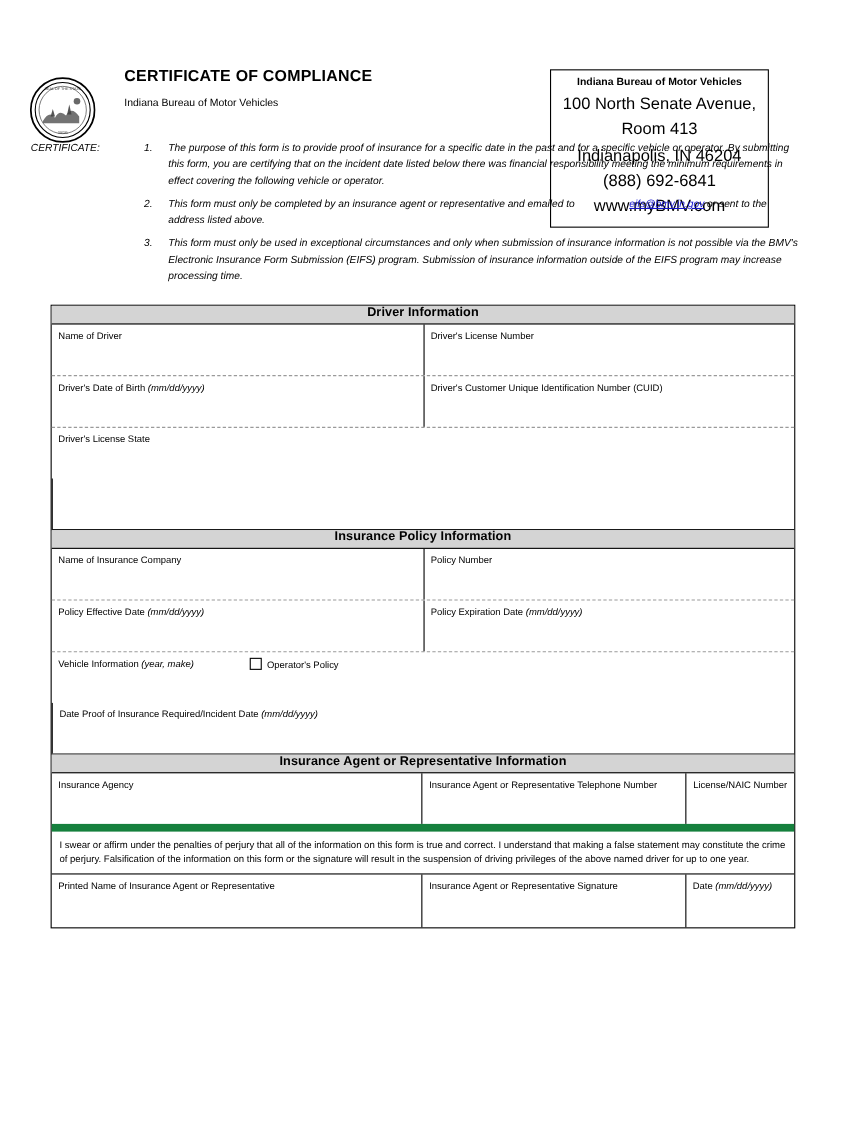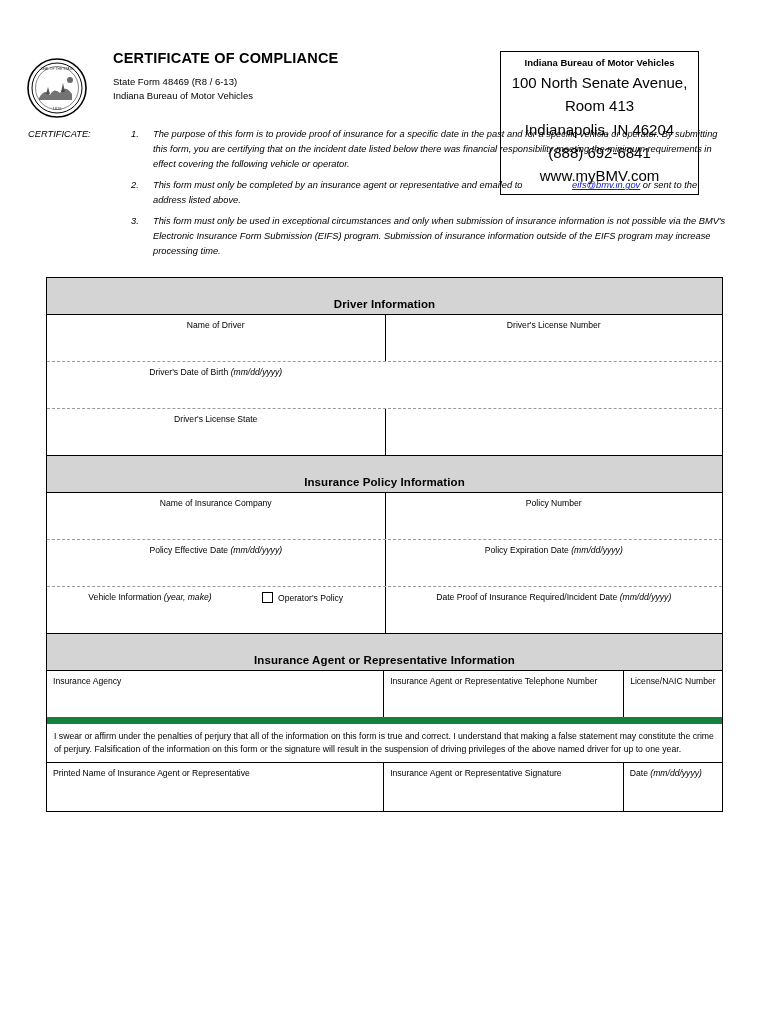--- a/index.html
+++ b/index.html
@@ -19,21 +19,21 @@
   .page {
     position: relative;
     width: 770px;
     height: 1024px;
   }
 
   
   .header {
     position: absolute;
     left: 0;
-    top: 18px;
+    top: 30px;
     width: 744px;
     height: 90px;
   }
 
   .seal {
     position: absolute;
     left: 27px;
     top: 40px;
     width: 60px;
     height: 60px;
@@ -130,30 +130,30 @@
     width: 677px;
     border: 1px solid #000;
     box-sizing: border-box;
   }
   .section-head {
     background: #d4d4d4;
     border-bottom: 1px solid #000;
     text-align: center;
     font-weight: bold;
     font-size: 11.5px;
-    padding: 20px 0 4px 0;
+    padding: 0 0 4px 0;
     letter-spacing: 0.1px;
   }
   .row {
     display: flex;
     border-bottom: 1px dashed #9a9a9a;
-    text-align: center;
   }
   .row.solid {
     border-bottom: 1px solid #000;
+    flex-direction: column;
   }
   .cell {
     box-sizing: border-box;
     padding: 5px 6px 0 6px;
     font-size: 8.6px;
     min-height: 46px;
     position: relative;
   }
   .cell.divider {
     border-left: 1px solid #000;
@@ -213,21 +213,20 @@
           <path d="M34 34 l2 -9 l2 9 z" opacity="0.9"></path>
           <circle cx="43" cy="22" r="3" opacity="0.8"></circle>
         </g>
         <text x="30" y="12" font-size="3.4" text-anchor="middle" fill="#333" font-family="'Liberation Sans',sans-serif">SEAL OF THE STATE</text>
         <text x="30" y="52" font-size="4" text-anchor="middle" fill="#333" font-family="'Liberation Sans',sans-serif">1816</text>
       </svg>
     </div>
 
     <div class="title-block">
       <div class="form-title">CERTIFICATE OF COMPLIANCE</div>
-      <div class="form-sub">State Form 48469 (R8 / 6-13)</div>
       <div class="form-sub">Indiana Bureau of Motor Vehicles</div>
     </div>
 
     <div class="agency-box">
       <div class="agency-name">Indiana Bureau of Motor Vehicles</div>
       <div class="agency-line">100 North Senate Avenue, Room 413</div>
       <div class="agency-line">Indianapolis, IN  46204</div>
       <div class="agency-line">(888) 692-6841</div>
       <div class="agency-line">www.myBMV.com</div>
     </div>
@@ -261,20 +260,23 @@
       </div>
       <div class="cell w-half divider">
         <span>Driver's License Number</span>
       </div>
     </div>
 
     <div class="row">
       <div class="cell w-half">
         <span>Driver's Date of Birth </span><span class="label-it">(mm/dd/yyyy)</span>
       </div>
+      <div class="cell w-half divider">
+        <span>Driver's Customer Unique Identification Number (CUID)</span>
+      </div>
     </div>
 
     <div class="row solid">
       <div class="cell w-half">
         <span>Driver's License State</span>
       </div>
       <div class="cell w-half divider"></div>
     </div>
 
     <div class="section-head">Insurance Policy Information</div>

